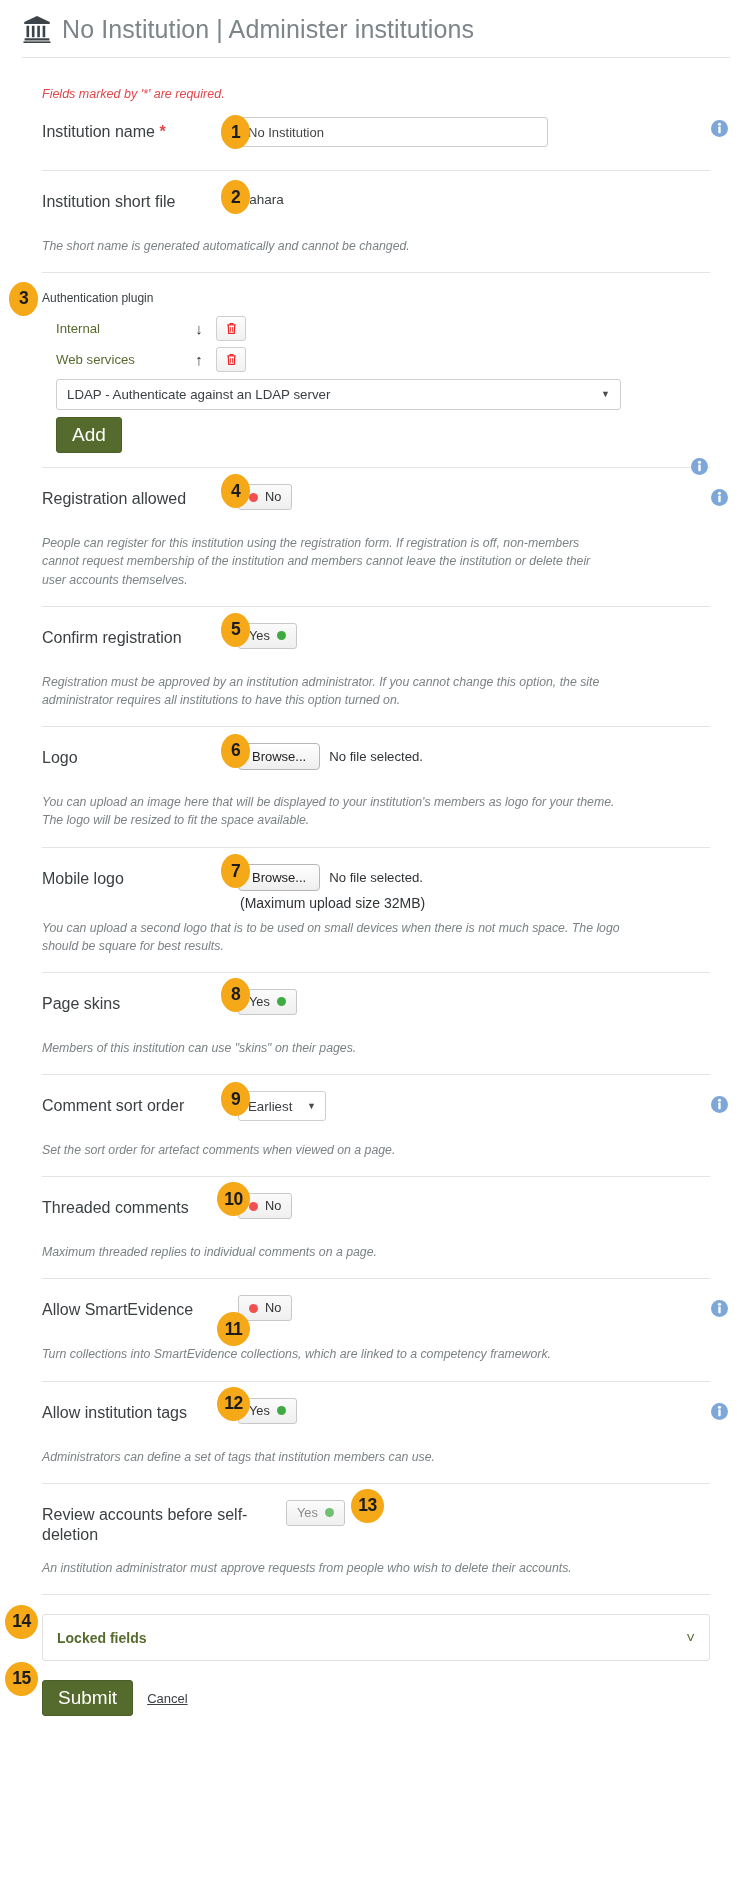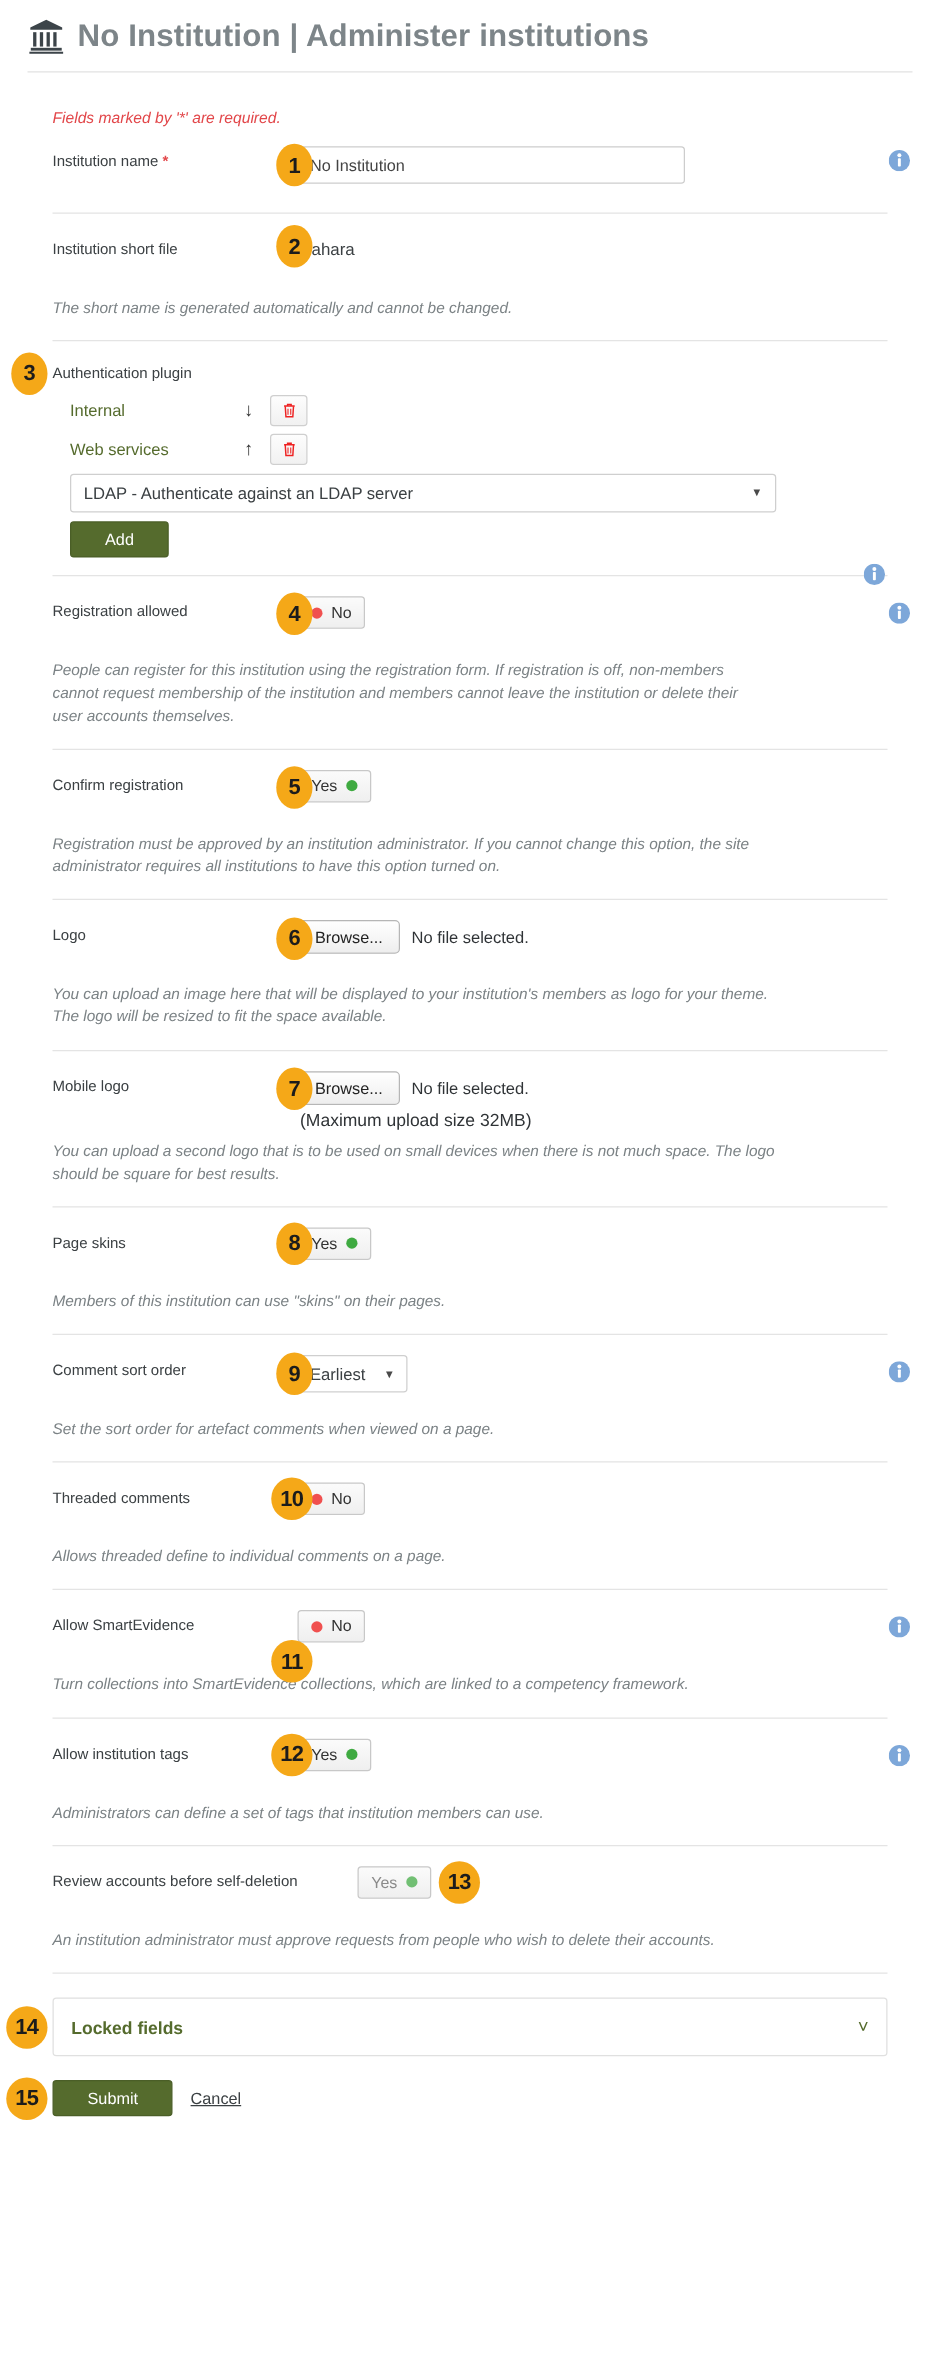--- a/index.html
+++ b/index.html
@@ -25,21 +25,21 @@
   }
   .bank-icon {
     width: 30px;
     height: 30px;
     flex: 0 0 auto;
     color: #3c4449;
     display: block;
   }
   .page-title {
     font-size: 25px;
-    font-weight: 700;
+    font-weight: 400;
     color: #7d8589;
     letter-spacing: 0.1px;
     white-space: nowrap;
   }
   .header-rule {
     margin: 13px 22px 0 22px;
     border-bottom: 1px solid #e2e2e2;
   }
 
   
@@ -56,21 +56,21 @@
   .frow {
     position: relative;
     display: flex;
     align-items: flex-start;
     padding: 16px 0 0 20px;
     min-height: 36px;
   }
   .flabel {
     width: 196px;
     flex: 0 0 196px;
-    font-size: 12px;
+    font-size: 16px;
     color: #3b4043;
     padding-top: 5px;
     line-height: 1.25;
   }
   .flabel .req {
     color: #e2474a;
     font-weight: 700;
   }
   .fctrl {
     flex: 1 1 auto;
@@ -204,23 +204,23 @@
     color: #4a4a4a;
     line-height: 1;
   }
 
   
   .btn-green {
     background: #556b2d;
     border: 1px solid #4a5e27;
     border-radius: 3px;
     color: #ffffff;
-    font-size: 13px;
+    font-size: 19px;
     font-family: "Liberation Sans", sans-serif;
-    padding: 6px 27px;
+    padding: 6px 15px;
     cursor: pointer;
   }
 
   
   .auth-block { padding: 18px 0 0 20px; }
   .auth-title {
     font-size: 12px;
     color: #3b4043;
     margin-bottom: 9px;
   }
@@ -527,21 +527,21 @@
 
   <div class="frow">
     <div class="flabel">Threaded comments</div>
     <div class="fctrl">
       <button class="toggle-btn dot-first">
         <span class="dot red"></span>
         <span>No</span>
       </button>
     </div>
   </div>
-  <div class="fhelp">Allows threaded define to individual comments on a page.</div>
+  <div class="fhelp">Maximum threaded replies to individual comments on a page.</div>
 
   <div class="divider"></div>
 
   <div class="frow">
     <div class="flabel">Allow SmartEvidence</div>
     <div class="fctrl">
       <button class="toggle-btn dot-first">
         <span class="dot red"></span>
         <span>No</span>
       </button>

